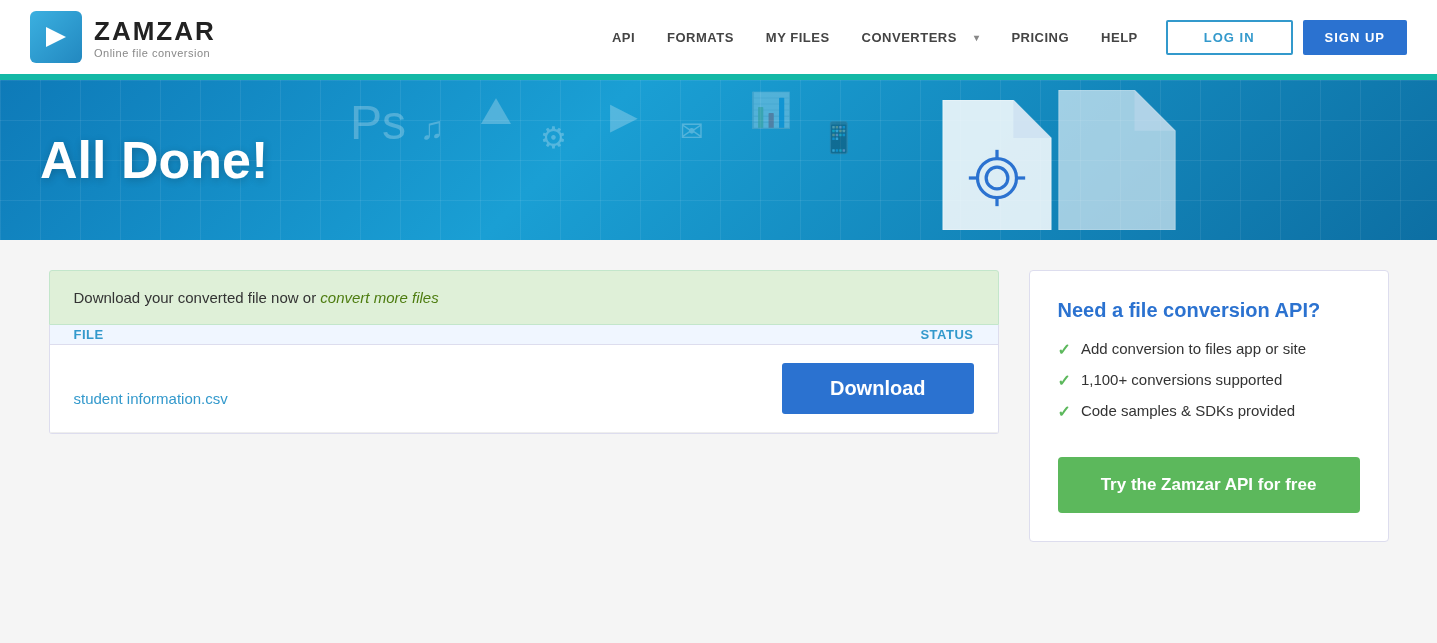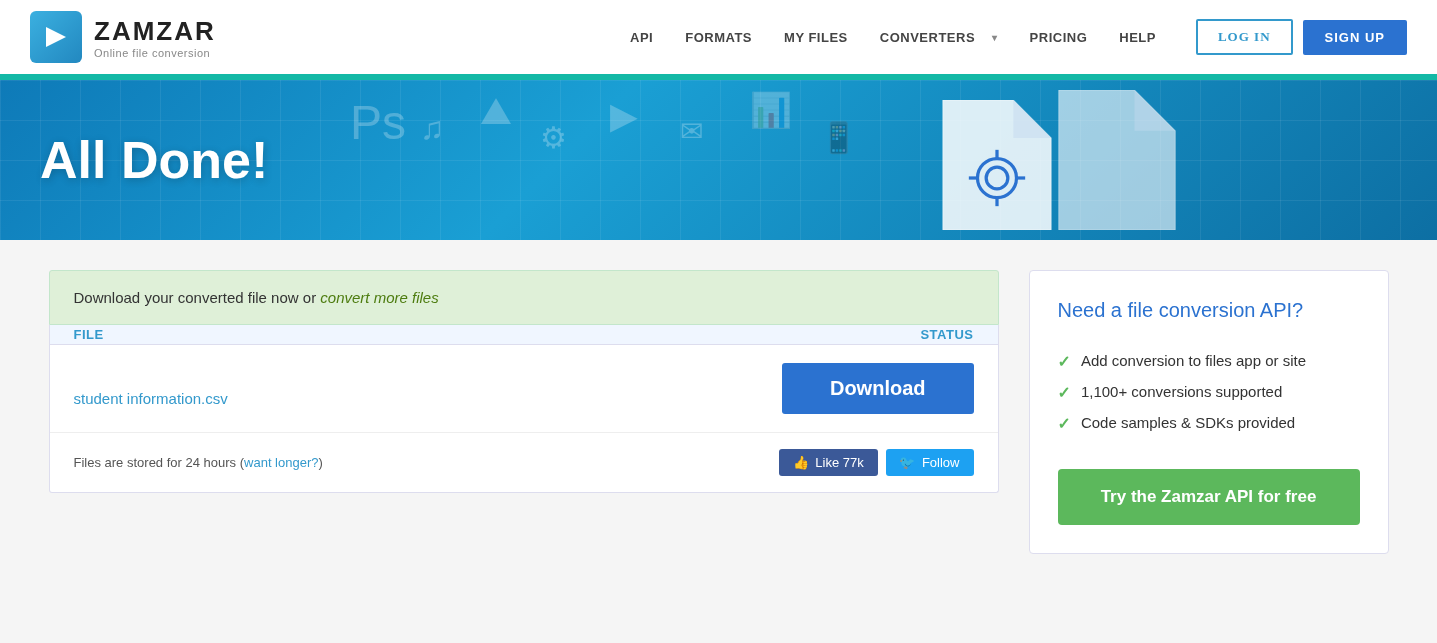--- a/index.html
+++ b/index.html
@@ -63,28 +63,27 @@
     .nav-link-dropdown {
       display: flex;
       align-items: center;
       gap: 17px;
     }
     .nav-link-dropdown .chevron { font-size: 10px; color: #888; }
     .btn-login {
       border: 2px solid #3399cc;
       color: #3399cc;
       background: #fff;
-      padding: 8px 20px;
+      padding: 8px 36px;
       font-size: 13px;
       font-weight: bold;
       letter-spacing: 1px;
       cursor: pointer;
       border-radius: 2px;
-      margin-left: 22px;
-      font-family: Liberation Serif, serif;
+      margin-left: 10px;
     }
     .btn-signup {
       background: #2b72d0;
       color: #fff;
       border: none;
       padding: 10px 22px;
       font-size: 13px;
       font-weight: bold;
       letter-spacing: 1px;
       cursor: pointer;
@@ -261,22 +260,22 @@
     .right-column {
       width: 360px;
       background: #fff;
       border: 1px solid #dde;
       border-radius: 4px;
       padding: 28px 28px;
     }
     .api-title {
       color: #2b72d0;
       font-size: 20px;
-      font-weight: normal;
-      margin-bottom: 30px;
+      font-weight: bold;
+      margin-bottom: 18px;
     }
     .api-feature {
       display: flex;
       align-items: flex-start;
       gap: 10px;
       margin-bottom: 12px;
       font-size: 15px;
       color: #333;
     }
     .api-check {
@@ -374,35 +373,20 @@
     </div>
     <div class="file-table">
       <div class="file-table-header">
         <span class="file-table-header-col">FILE</span>
         <span class="file-table-header-col">STATUS</span>
       </div>
       <div class="file-table-row">
         <a class="file-name">student information.csv</a>
         <button class="btn-download">Download</button>
       </div>
-      <div class="file-footer">
-        <span>
-          <span>Files are stored for 24 hours (</span><a>want longer?</a><span>)</span>
-        </span>
-        <div class="social-buttons">
-          <button class="btn-social-like">
-            <span>👍</span>
-            <span>Like 77k</span>
-          </button>
-          <button class="btn-social-follow">
-            <span>🐦</span>
-            <span>Follow</span>
-          </button>
-        </div>
-      </div>
     </div>
   </div>
 
   <div class="right-column">
     <div class="api-title">Need a file conversion API?</div>
     <div class="api-feature">
       <span class="api-check">✓</span>
       <span>Add conversion to files app or site</span>
     </div>
     <div class="api-feature">

